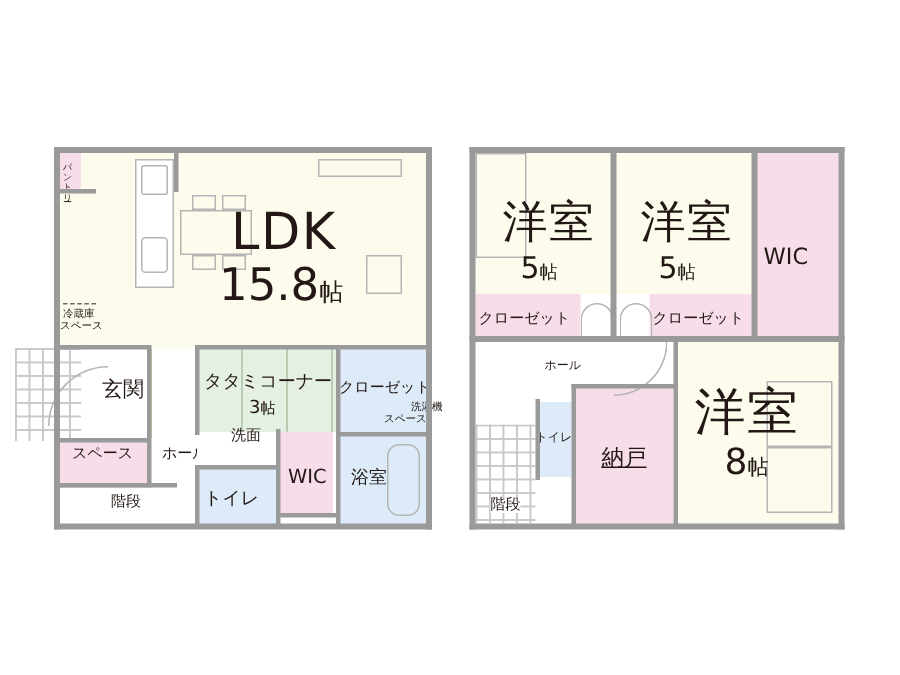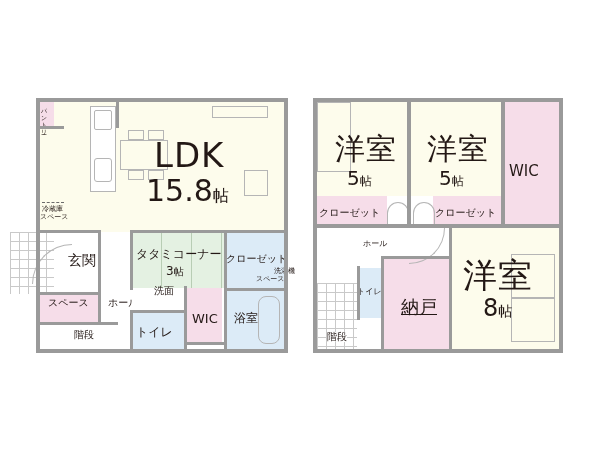--- a/index.html
+++ b/index.html
@@ -137,21 +137,21 @@
   <div class="room pink" style="left:190px;top:4px;width:56px;height:124px;"></div>
   <div class="lbl med" style="left:196px;top:66px;font-size:15px;">WIC</div>
 
   <div class="room white" style="left:4px;top:130px;width:134px;height:30px;"></div>
   <div class="lbl xs" style="left:50px;top:142px;font-size:8px;">ホール</div>
 
   <div class="room blue" style="left:46px;top:170px;width:22px;height:50px;"></div>
   <div class="lbl sm" style="left:44px;top:190px;font-size:8px;">トイレ</div>
 
   <div class="room pink" style="left:70px;top:160px;width:66px;height:91px;"></div>
-  <div class="lbl med" style="left:88px;top:200px;font-size:18px;text-decoration:underline;">納戸</div>
+  <div class="lbl med" style="left:88px;top:200px;font-size:15px;text-decoration:underline;">納戸</div>
 
   <div class="room white grid" style="left:4px;top:185px;width:40px;height:66px;background-color:#fff;"></div>
   <div class="lbl sm" style="left:14px;top:234px;background:#fff;">階段</div>
 
   <div class="room cream" style="left:138px;top:130px;width:108px;height:121px;"></div>
   <div class="fixture" style="left:198px;top:156px;width:44px;height:44px;"></div>
   <div class="fixture" style="left:198px;top:200px;width:44px;height:44px;"></div>
   <div class="lbl big" style="left:150px;top:160px;font-size:34px;">洋室</div>
   <div class="lbl" style="left:170px;top:198px;">
     <span style="font-size:24px;">8</span><span style="font-size:14px;">帖</span>

